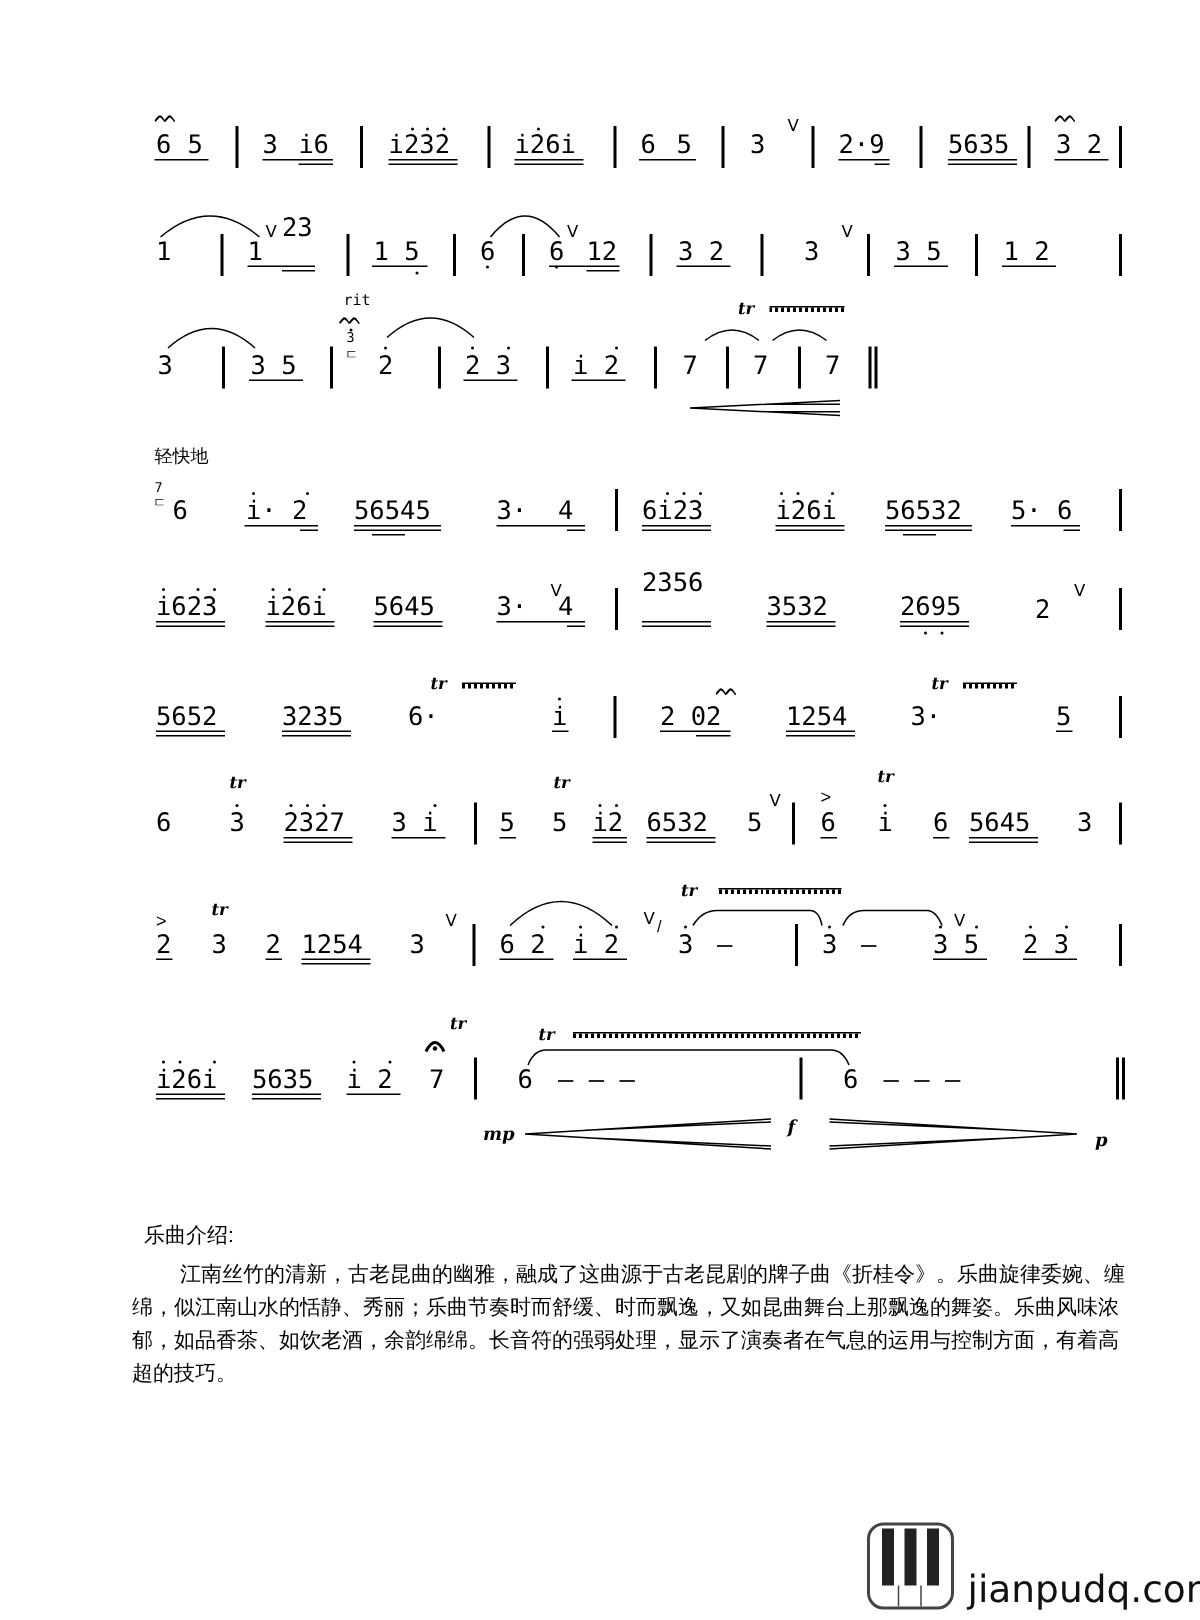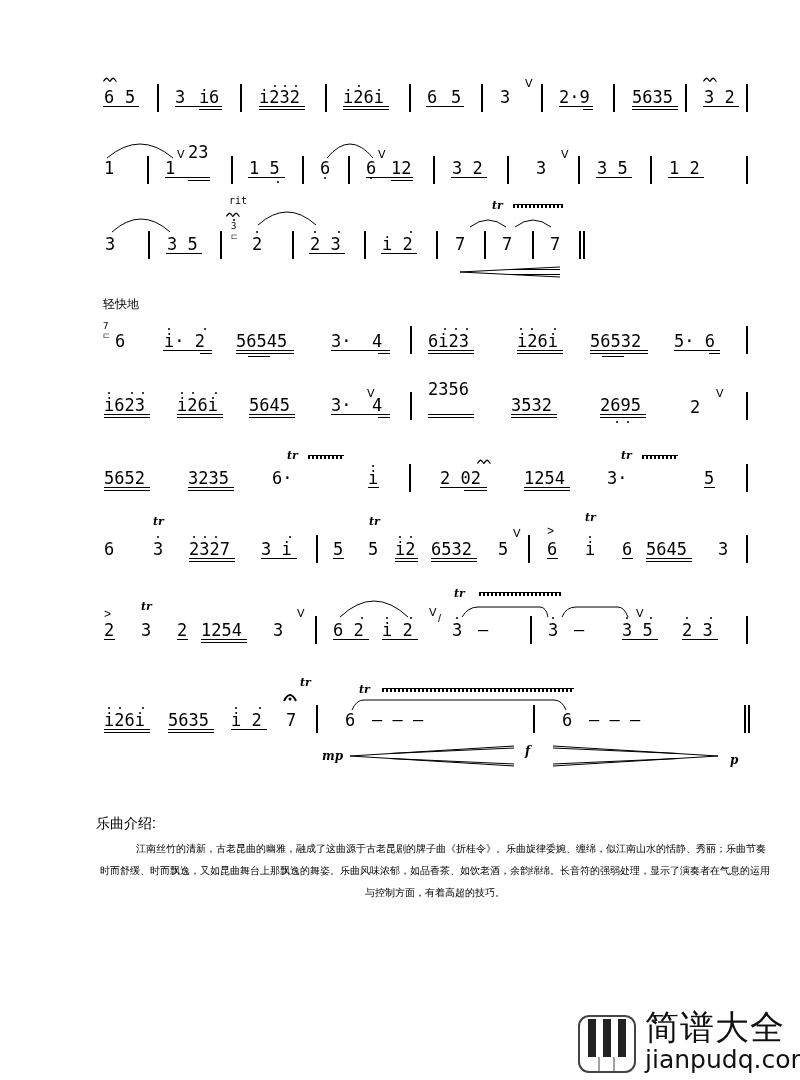--- a/index.html
+++ b/index.html
@@ -16,21 +16,21 @@
   .breath { position: absolute; font-size: 11px; line-height: 11px; font-family: "DejaVu Sans", sans-serif; }
   .mord { position: absolute; font-size: 10px; line-height: 10px; letter-spacing: -2px; font-weight: bold; }
   .tr { position: absolute; font-family: "DejaVu Serif", serif; font-style: italic; font-weight: bold; font-size: 11px; line-height: 11px; }
   .trill { position: absolute; height: 4px;
            background: repeating-linear-gradient(90deg, #000 0 2px, transparent 2px 4px);
            border-top: 1px solid #000; box-sizing: border-box; }
   .dyn { position: absolute; font-family: "DejaVu Serif", serif; font-style: italic; font-weight: bold; font-size: 12px; }
   .label { position: absolute; font-size: 12px; }
   .grace { position: absolute; font-family: "DejaVu Sans Mono", monospace; font-size: 9px; line-height: 9px; }
   .intro-title { position: absolute; left: 96px; top: 815px; font-size: 14px; }
-  .intro-text { position: absolute; left: 100px; top: 838px; width: 670px; font-size: 10px; line-height: 22px; text-indent: 32px; text-align: center; }
+  .intro-text { position: absolute; left: 88px; top: 838px; width: 670px; font-size: 14px; line-height: 22px; text-indent: 32px; }
   svg { position: absolute; overflow: visible; }
 </style>
 </head>
 <body>
 
 <div>
   <span class="mord" style="left:103px;top:74px">ᨈᨈ</span>
   <span class="n" style="left:104px;top:87px">6</span>
   <span class="n" style="left:125px;top:87px">5</span>
   <div class="ul1" style="left:103px;top:106px;width:36px"></div>
@@ -470,15 +470,14 @@
 
 <div class="abs" style="left:575px;top:1012px;width:225px;height:64px;">
   <svg style="left:3px;top:3px" width="60" height="60">
     <rect x="1" y="1" width="56" height="56" rx="10" ry="10" fill="#fff" stroke="#444" stroke-width="2"></rect>
     <rect x="10" y="4" width="8" height="38" fill="#222"></rect>
     <rect x="25" y="4" width="8" height="38" fill="#222"></rect>
     <rect x="40" y="4" width="8" height="38" fill="#222"></rect>
     <line x1="21" y1="42" x2="21" y2="56" stroke="#444" stroke-width="1"></line>
     <line x1="36" y1="42" x2="36" y2="56" stroke="#444" stroke-width="1"></line>
   </svg>
-  <span class="abs" style="left:70px;top:-4px;font-size:34px;line-height:38px;color:#111;font-family:'DejaVu Sans',sans-serif;letter-spacing:1px;">简谱大全</span>
   <span class="abs" style="left:70px;top:34px;font-size:25px;line-height:28px;color:#111;font-family:'DejaVu Sans',sans-serif;">jianpudq.com</span>
 </div>
 
 </body></html>

